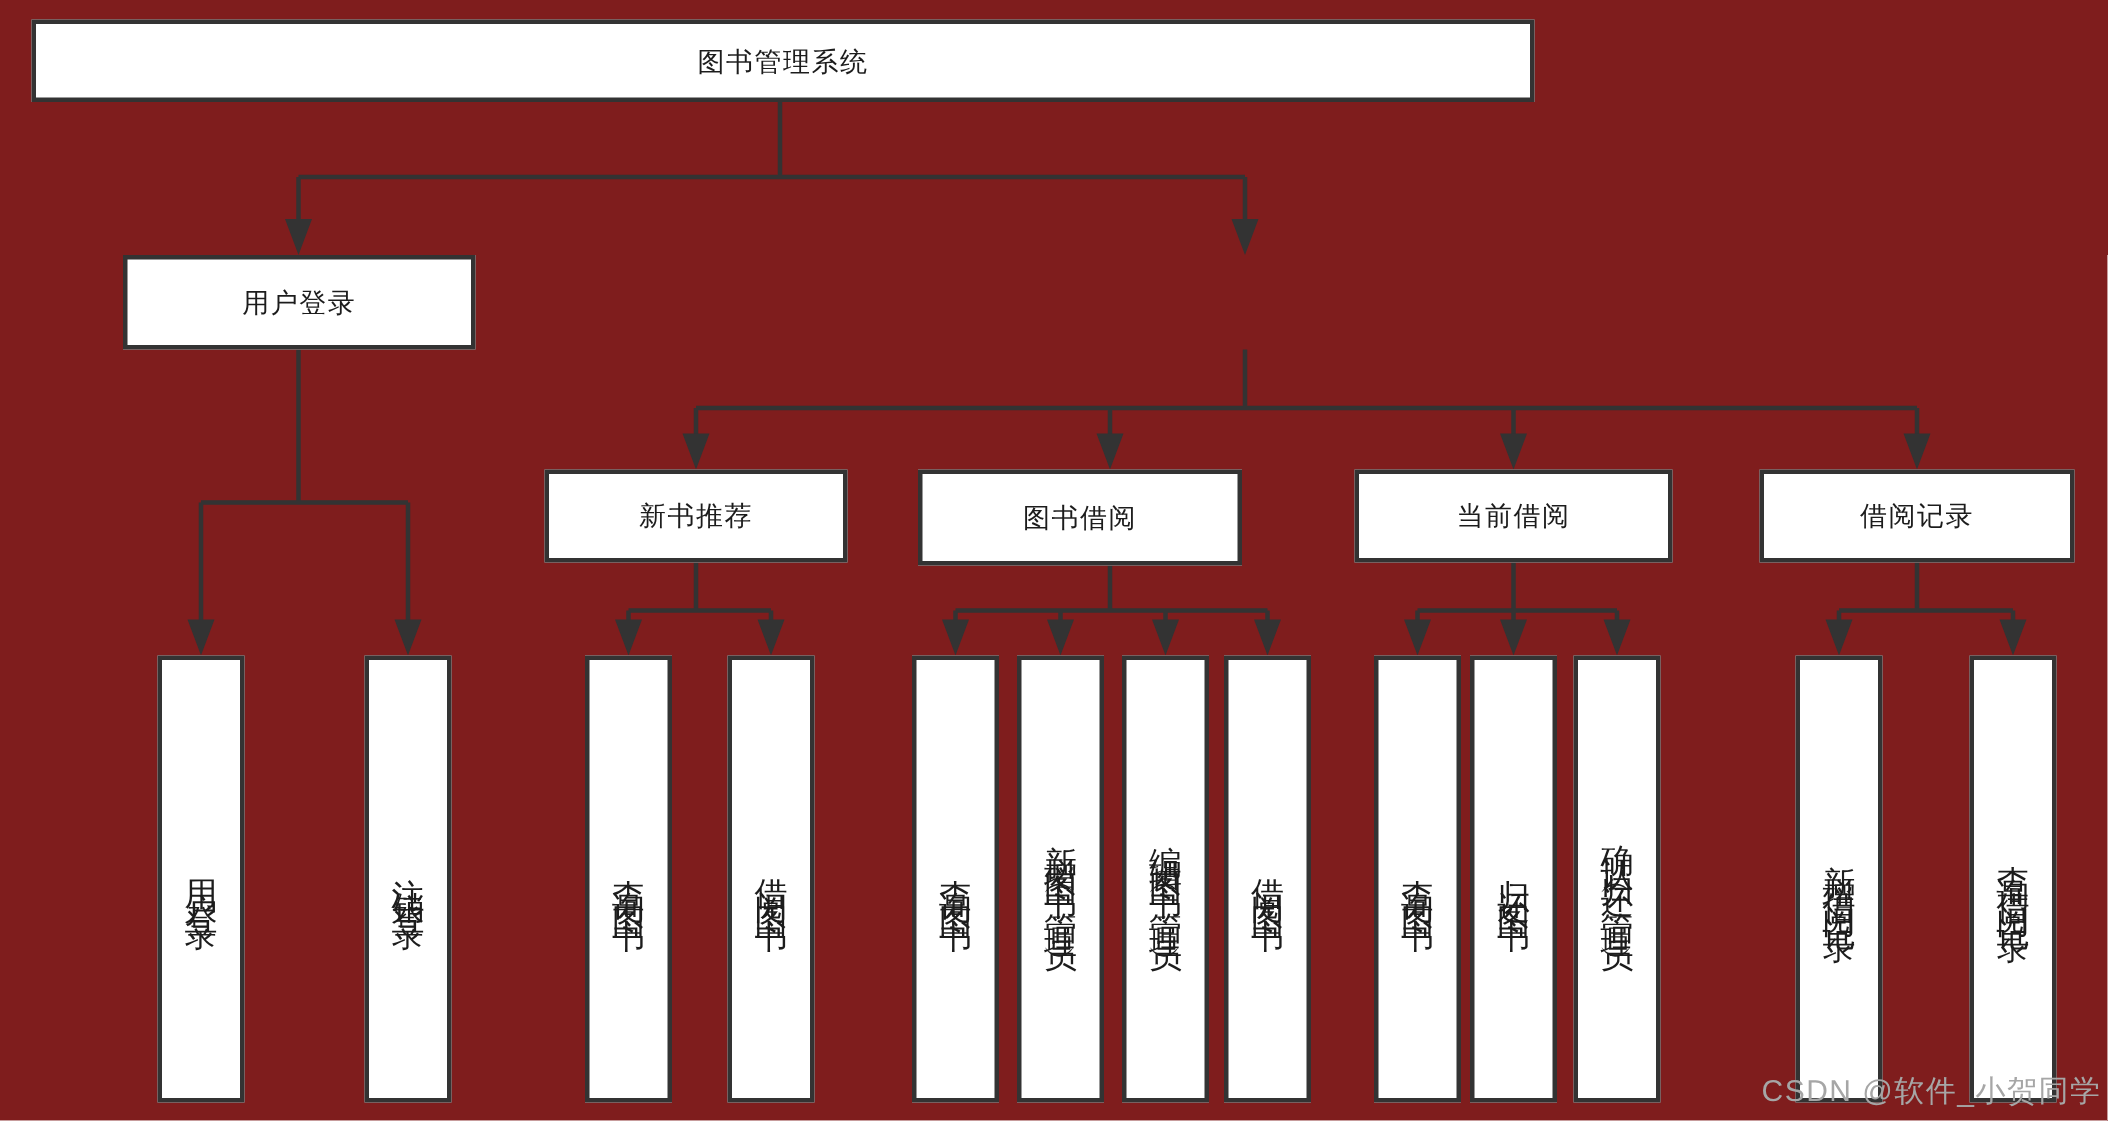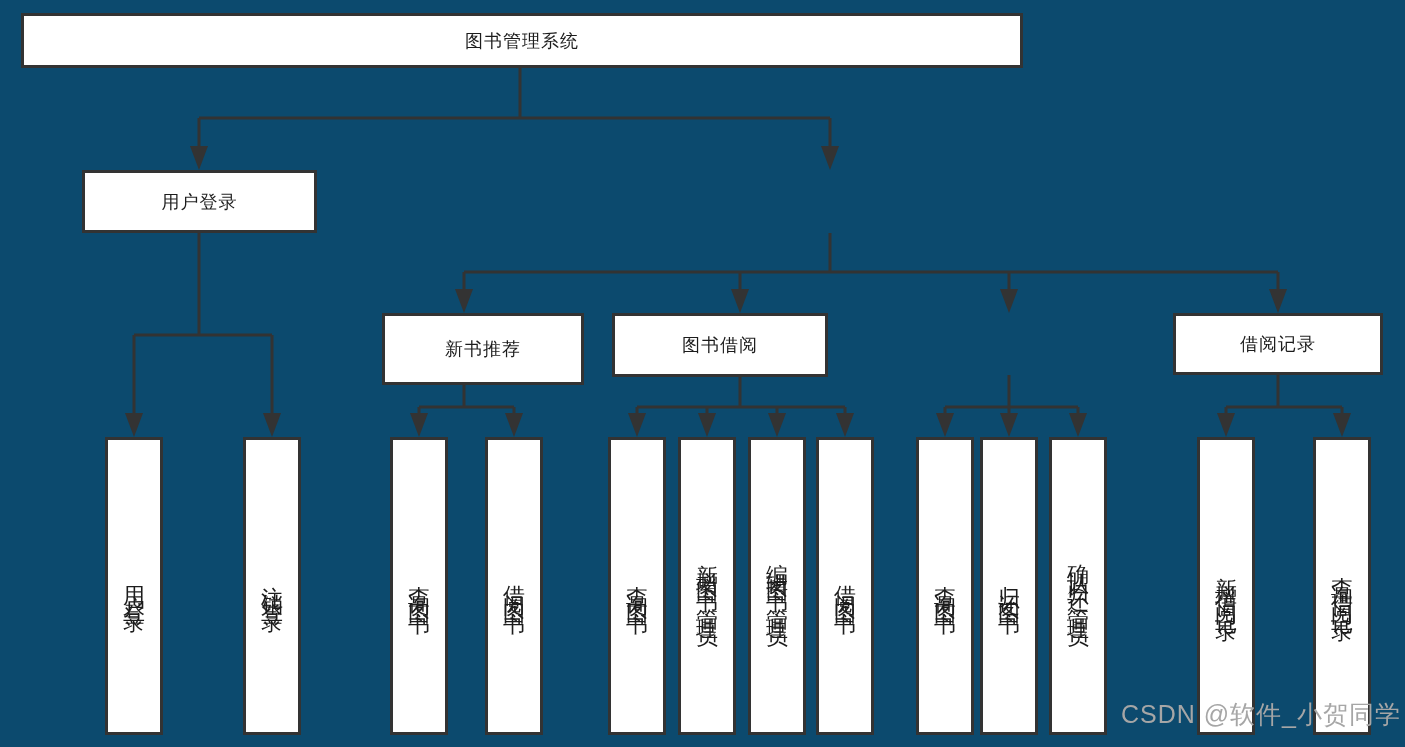--- a/index.html
+++ b/index.html
@@ -1,19 +1,19 @@
 <!DOCTYPE html>
 <html><head>
 <meta charset="utf-8">
 <style>
   html,body{margin:0;padding:0;background:#fff;}
   #stage{
     position:relative;
     width:1405px;height:747px;
-    background:#0c4a6e;
+    background:#7f1d1d;
     font-family:"Liberation Sans","DejaVu Sans",sans-serif;
     overflow:hidden;
   }
   #connectors{position:absolute;left:0;top:0;width:1405px;height:747px;pointer-events:none;}
   .node{
     position:absolute;
     box-sizing:border-box;
     background:#fff;
     border:3px solid #333;
     display:flex;align-items:center;justify-content:center;
@@ -24,22 +24,22 @@
   .vnode .vtext{
     writing-mode:vertical-rl;
     text-orientation:mixed;
     font-size:22px;
     letter-spacing:9px;
     line-height:1;
     white-space:nowrap;
   }
   #watermark{
     position:absolute;
-    right:4px;bottom:16px;
-    font-size:25px;
+    right:4px;bottom:6px;
+    font-size:20px;
     color:#a6a6a6;
     letter-spacing:1px;
     z-index:5;
   }
 </style>
 </head>
 <body>
 
 <div id="stage">
 
@@ -66,25 +66,28 @@
   </svg>
 
   <div class="node hnode root" style="left:21px;top:13px;width:1002px;height:55px">
     <span>图书管理系统</span>
   </div>
 
   <div class="node hnode" style="left:82px;top:170px;width:235px;height:63px">
     <span>用户登录</span>
   </div>
 
-  <div class="node hnode" style="left:382px;top:313px;width:202px;height:72px">
+  <div class="node hnode" style="left:363px;top:313px;width:202px;height:62px">
     <span>新书推荐</span>
   </div>
   <div class="node hnode" style="left:612px;top:313px;width:216px;height:64px">
     <span>图书借阅</span>
+  </div>
+  <div class="node hnode" style="left:903px;top:313px;width:212px;height:62px">
+    <span>当前借阅</span>
   </div>
   <div class="node hnode" style="left:1173px;top:313px;width:210px;height:62px">
     <span>借阅记录</span>
   </div>
 
   <div class="node vnode" style="left:105px;top:437px;width:58px;height:298px">
     <span class="vtext">用户登录</span>
   </div>
   <div class="node vnode" style="left:243px;top:437px;width:58px;height:298px">
     <span class="vtext">注销登录</span>

